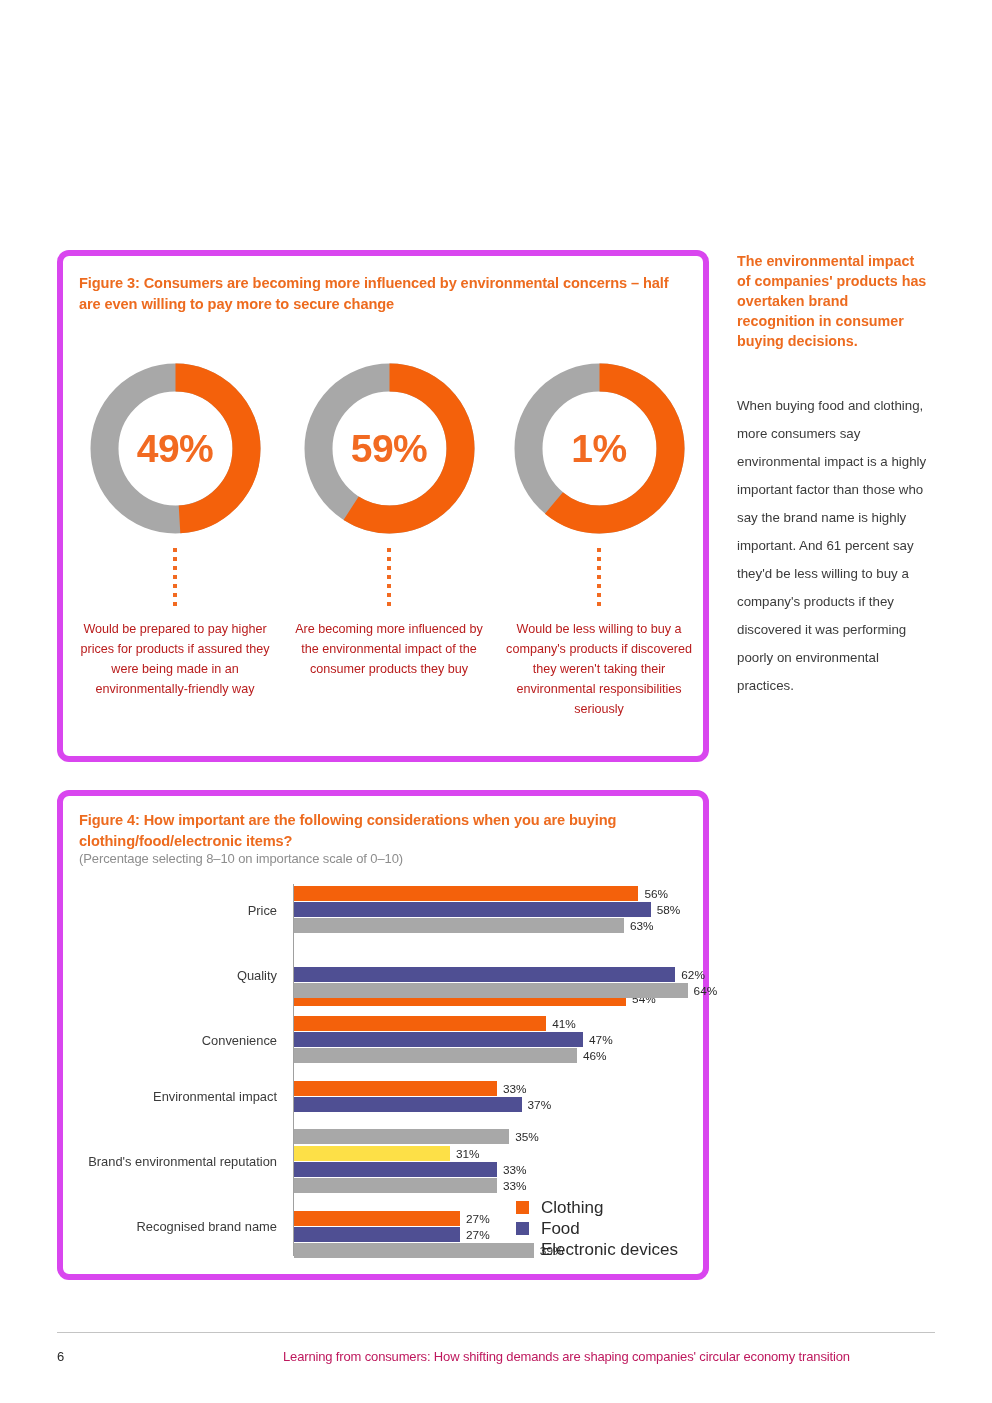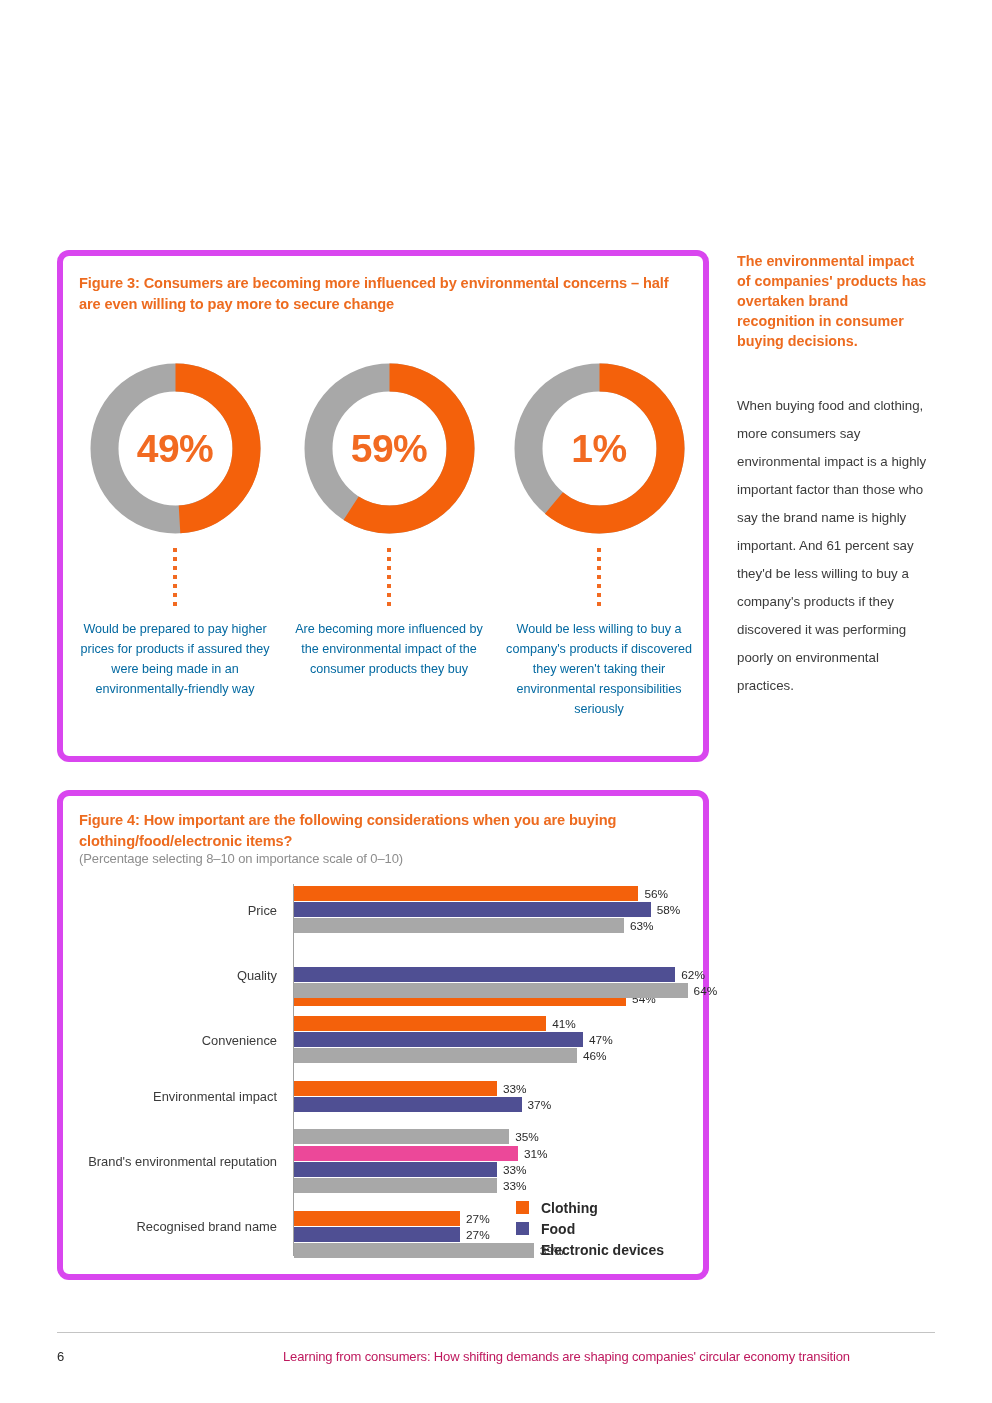--- a/index.html
+++ b/index.html
@@ -69,21 +69,21 @@
     height: 58px;
     display: flex;
     flex-direction: column;
     justify-content: space-between;
     align-items: center;
   }
   .dots i { display: block; width: 4px; height: 4px; background: #F26A21; }
 
   .donut-caption {
     margin-top: 13px;
-    color: #0369a1;
+    color: #b91c1c;
     font-size: 12.6px;
     line-height: 20px;
     padding: 0 4px;
   }
 
   
   #pull-quote {
     position: absolute;
     left: 737px; top: 251px; width: 192px;
     color: #ED6B1F;
@@ -141,21 +141,21 @@
     position: absolute;
     left: 516px; top: 1197px;
     width: 200px;
   }
   .legend-item {
     display: flex;
     align-items: center;
     height: 21px;
   }
   .legend-swatch { width: 13px; height: 13px; margin-right: 12px; flex: 0 0 auto; }
-  .legend-text { color: #2a2a2a; font-size: 14px; font-weight: bold; }
+  .legend-text { color: #2a2a2a; font-size: 17px; }
 
   
   #footer-rule {
     position: absolute;
     left: 57px; top: 1332px;
     width: 878px; height: 1px;
     background: #c4c4c4;
   }
   #page-num {
     position: absolute;
@@ -305,21 +305,21 @@
                 <span class="val">37%</span>
               </div>
               <div class="bar" style="top: 32px; width: 215.25px; background: rgb(168, 168, 168); margin-top: 16px;">
                 <span class="val">35%</span>
               </div>
             </div>
           </div>
           <div class="bar-row" style="top: 268px;">
             <div class="cat-label" style="top: 7px;">Brand's environmental reputation</div>
             <div class="bars">
-              <div class="bar" style="top: 0px; width: 224px; background: #ec4899;">
+              <div class="bar" style="top: 0px; width: 156px; background: #fde047;">
                 <span class="val">31%</span>
               </div>
               <div class="bar" style="top: 16px; width: 202.95px; background: rgb(79, 79, 147);">
                 <span class="val">33%</span>
               </div>
               <div class="bar" style="top: 32px; width: 202.95px; background: rgb(168, 168, 168);">
                 <span class="val">33%</span>
               </div>
             </div>
           </div>

